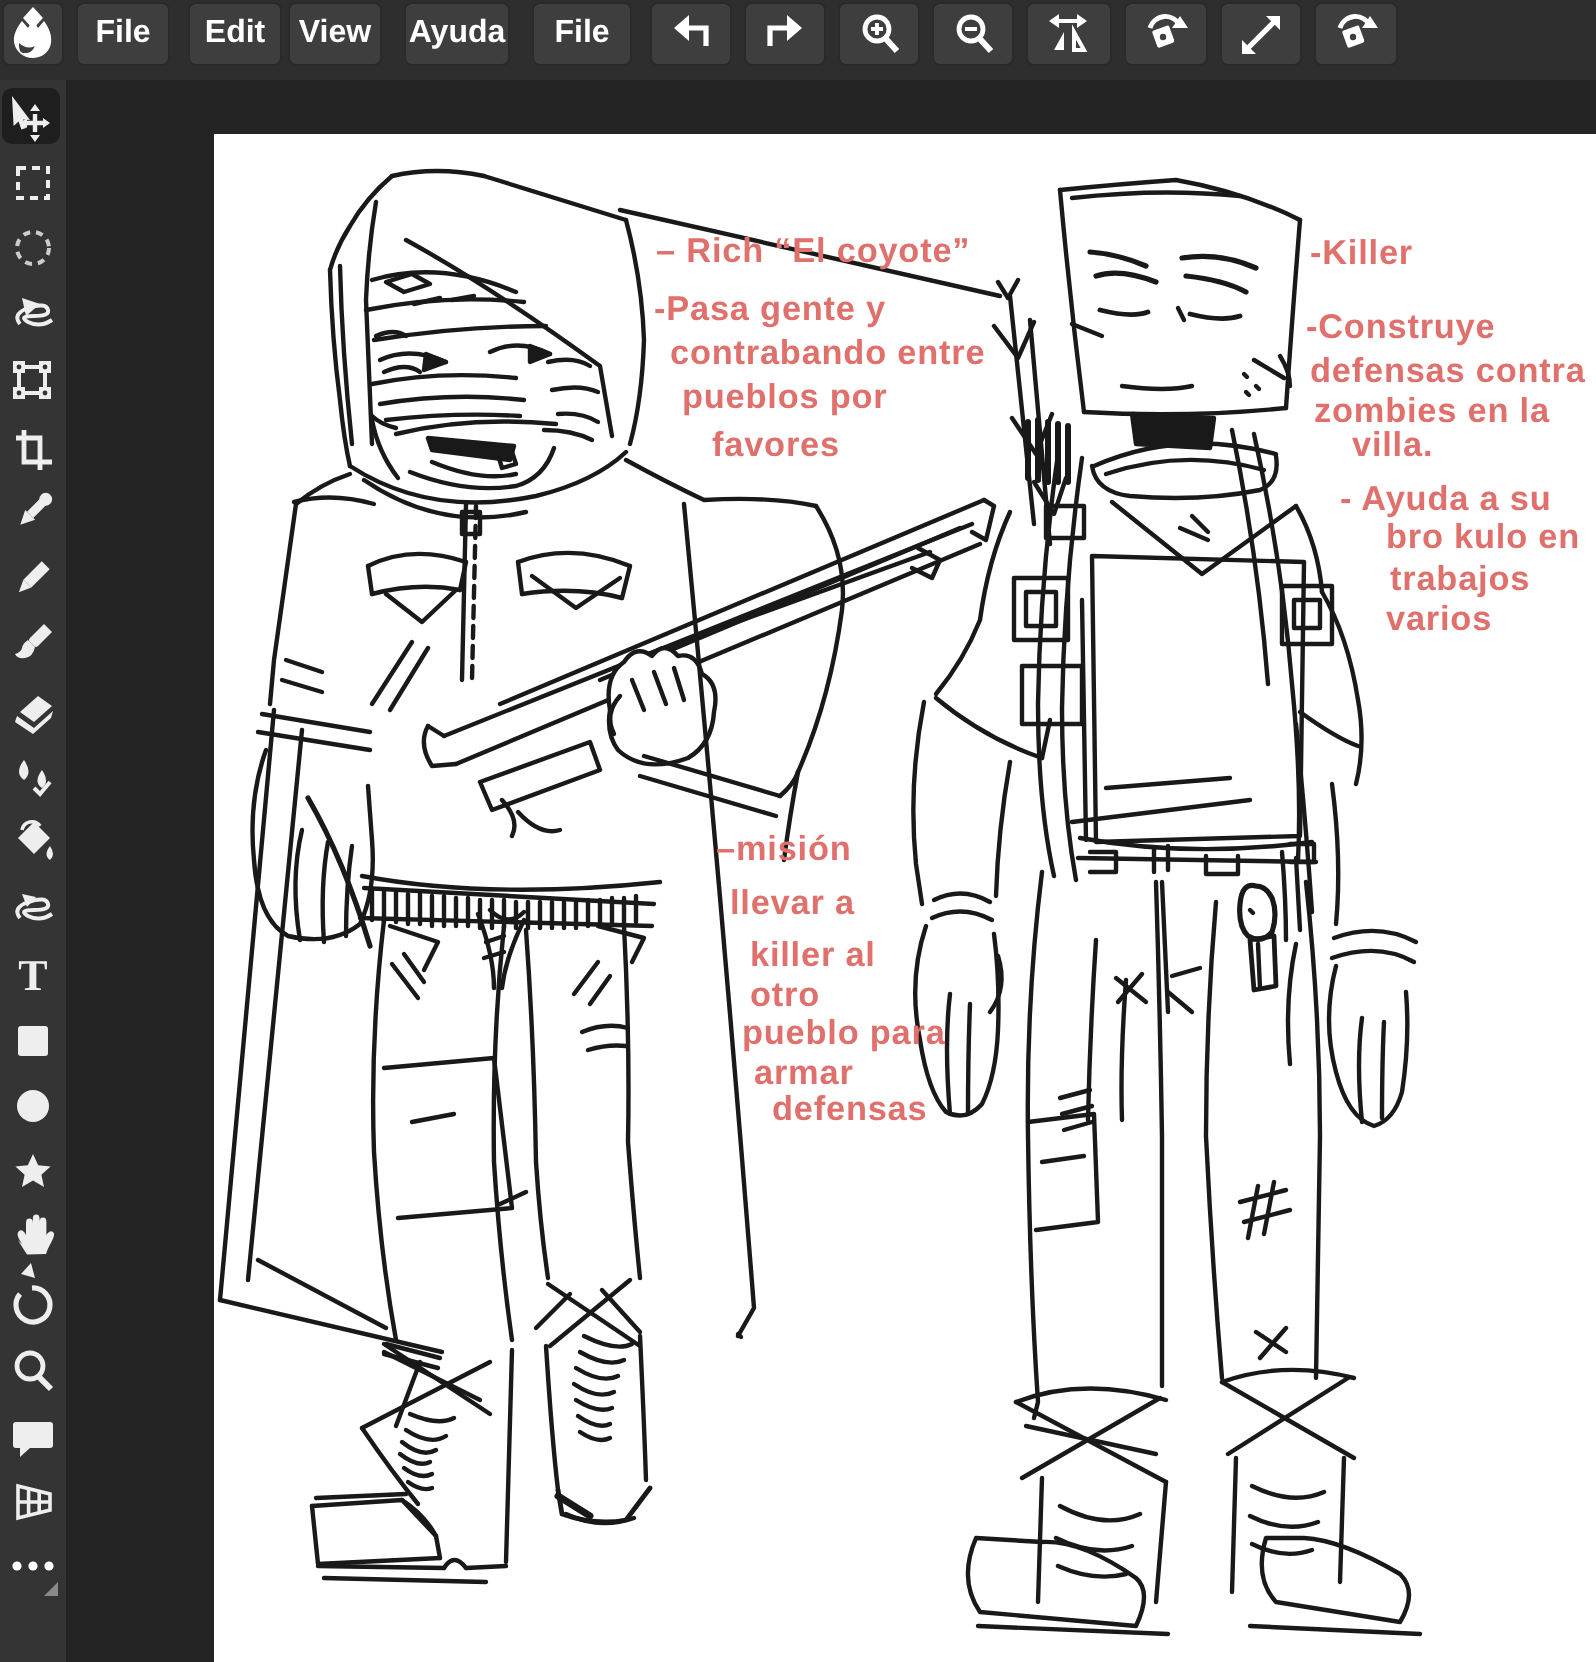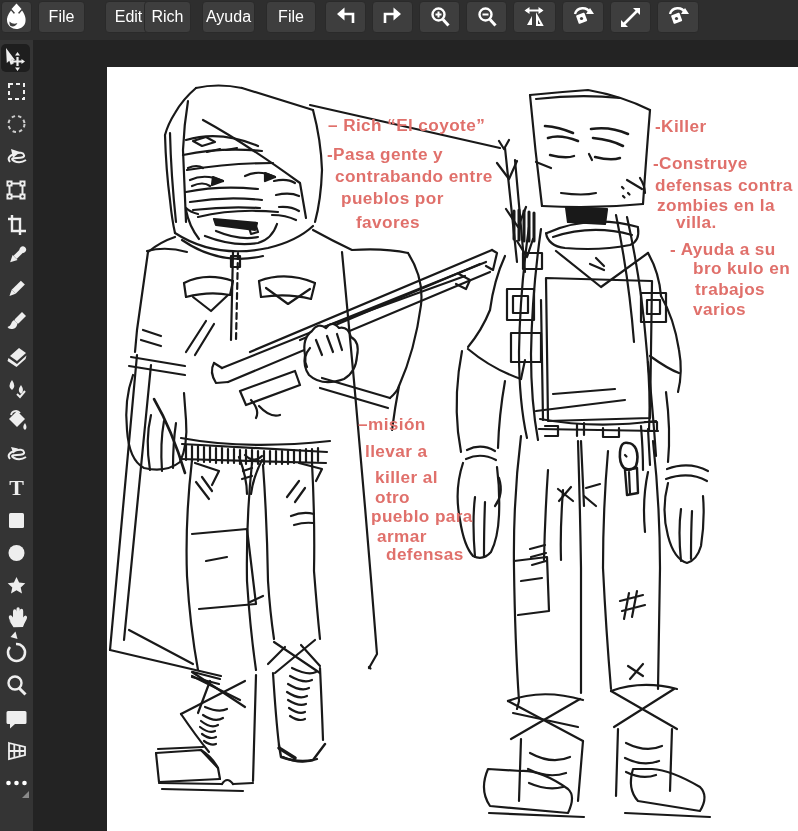--- a/index.html
+++ b/index.html
@@ -1,30 +1,30 @@
 <!DOCTYPE html>
 <html><head>
 <meta charset="utf-8">
 <style>
   html,body{margin:0;padding:0;}
   body{width:798px;height:831px;overflow:hidden;background:#232323;font-family:"Liberation Sans",sans-serif;}
-  #topbar{position:absolute;left:0;top:0;width:798px;height:40px;background:#2e2e2e;}
+  #topbar{position:absolute;left:0;top:0;width:798px;height:40px;background:#2e2e2e;font-weight:bold;}
   .mbtn{position:absolute;top:1px;height:32px;background:#3e3e3e;border:1px solid #2a2a2a;border-radius:4px;box-sizing:border-box;color:#fff;font-size:16px;line-height:30px;text-align:center;}
   #toolbar{position:absolute;left:0;top:40px;width:33px;height:791px;background:#343434;}
   #active{position:absolute;left:1px;top:44px;width:29px;height:28px;background:#1e1e1e;border-radius:5px;}
   #canvas{position:absolute;left:107px;top:67px;width:691px;height:764px;background:#ffffff;}
   svg{display:block;}
 </style>
 </head>
 <body>
 <div id="topbar">
   <div class="mbtn" style="left:1px;width:31px;"></div>
   <div class="mbtn" style="left:38px;width:47px;">File</div>
-  <div class="mbtn" style="left:105px;width:47px;">Edit</div>
-  <div class="mbtn" style="left:144px;width:47px;">Rich</div>
+  <div class="mbtn" style="left:94px;width:47px;">Edit</div>
+  <div class="mbtn" style="left:144px;width:47px;">View</div>
   <div class="mbtn" style="left:202px;width:53px;">Ayuda</div>
   <div class="mbtn" style="left:266px;width:50px;">File</div>
   <div class="mbtn" style="left:325px;width:41px;"></div>
   <div class="mbtn" style="left:372px;width:41px;"></div>
   <div class="mbtn" style="left:419px;width:41px;"></div>
   <div class="mbtn" style="left:466px;width:41px;"></div>
   <div class="mbtn" style="left:513px;width:43px;"></div>
   <div class="mbtn" style="left:562px;width:42px;"></div>
   <div class="mbtn" style="left:610px;width:41px;"></div>
   <div class="mbtn" style="left:657px;width:42px;"></div>

